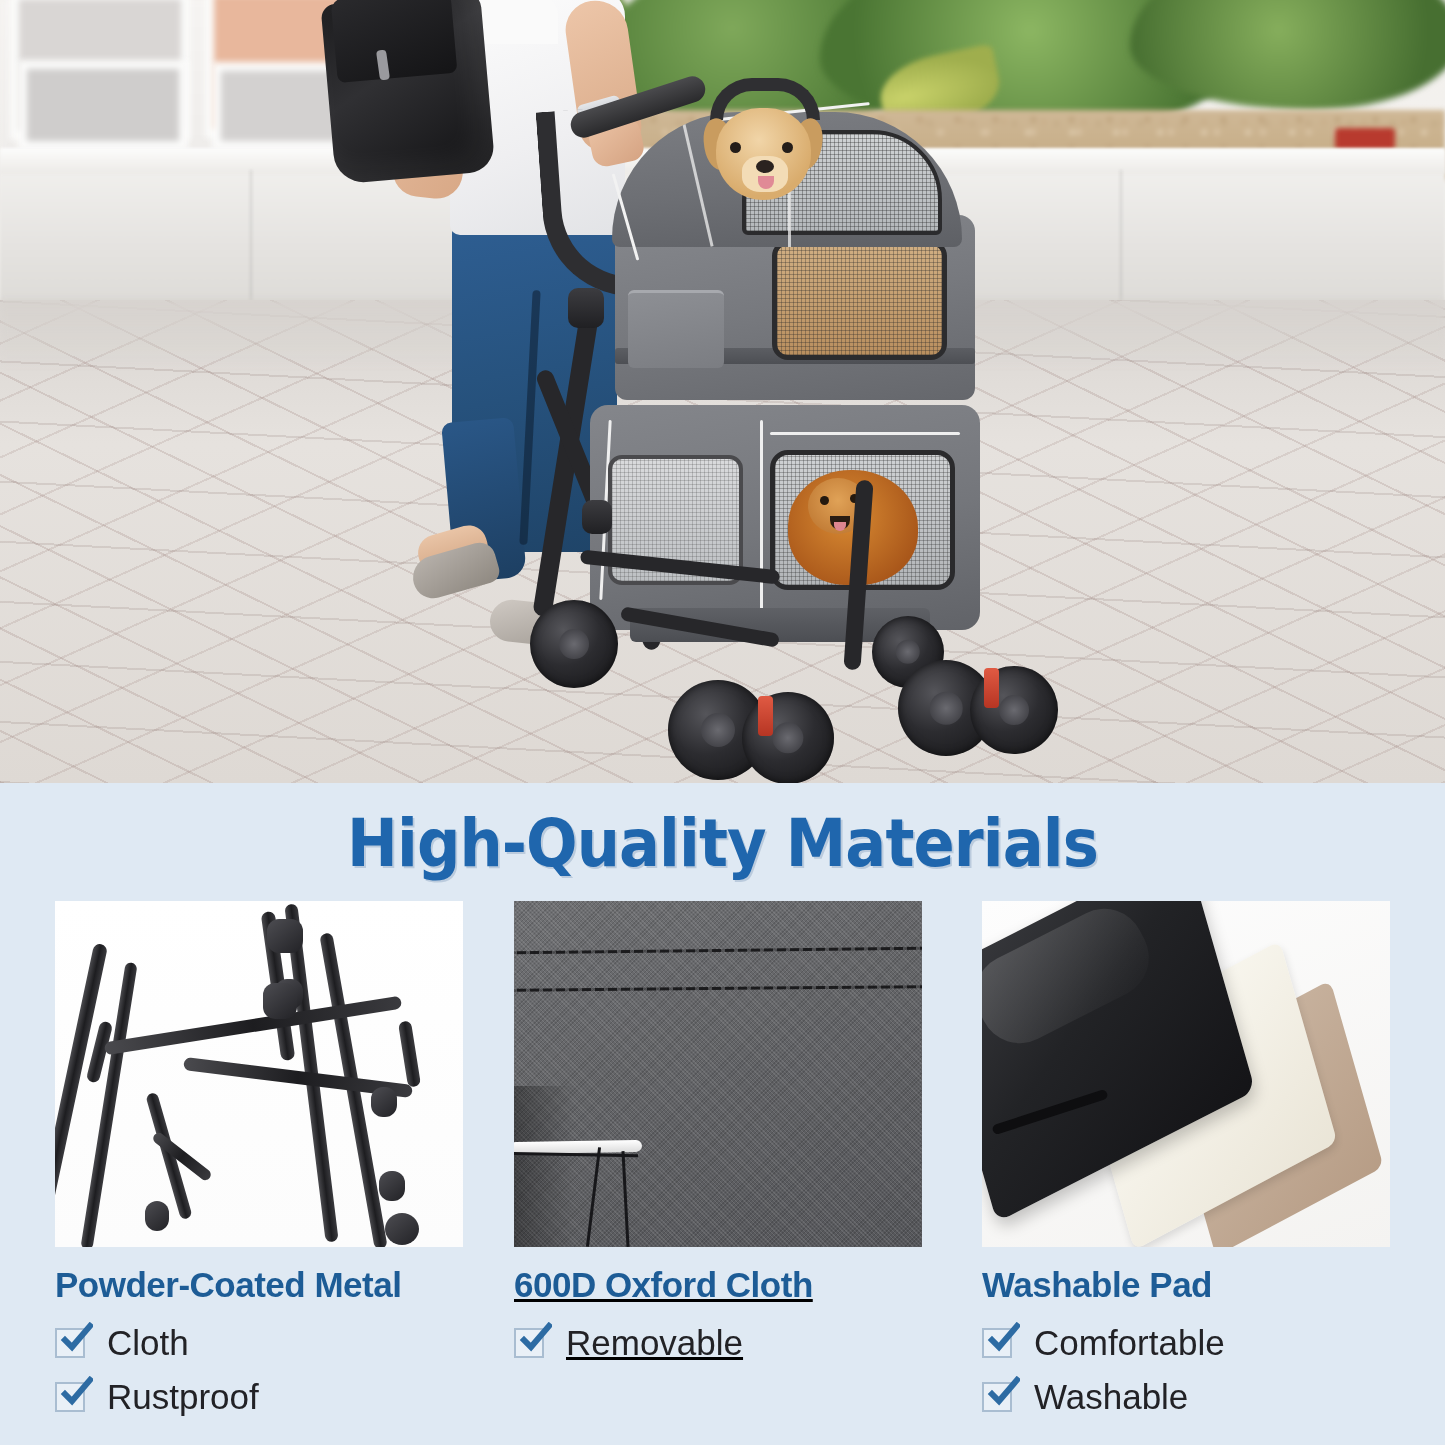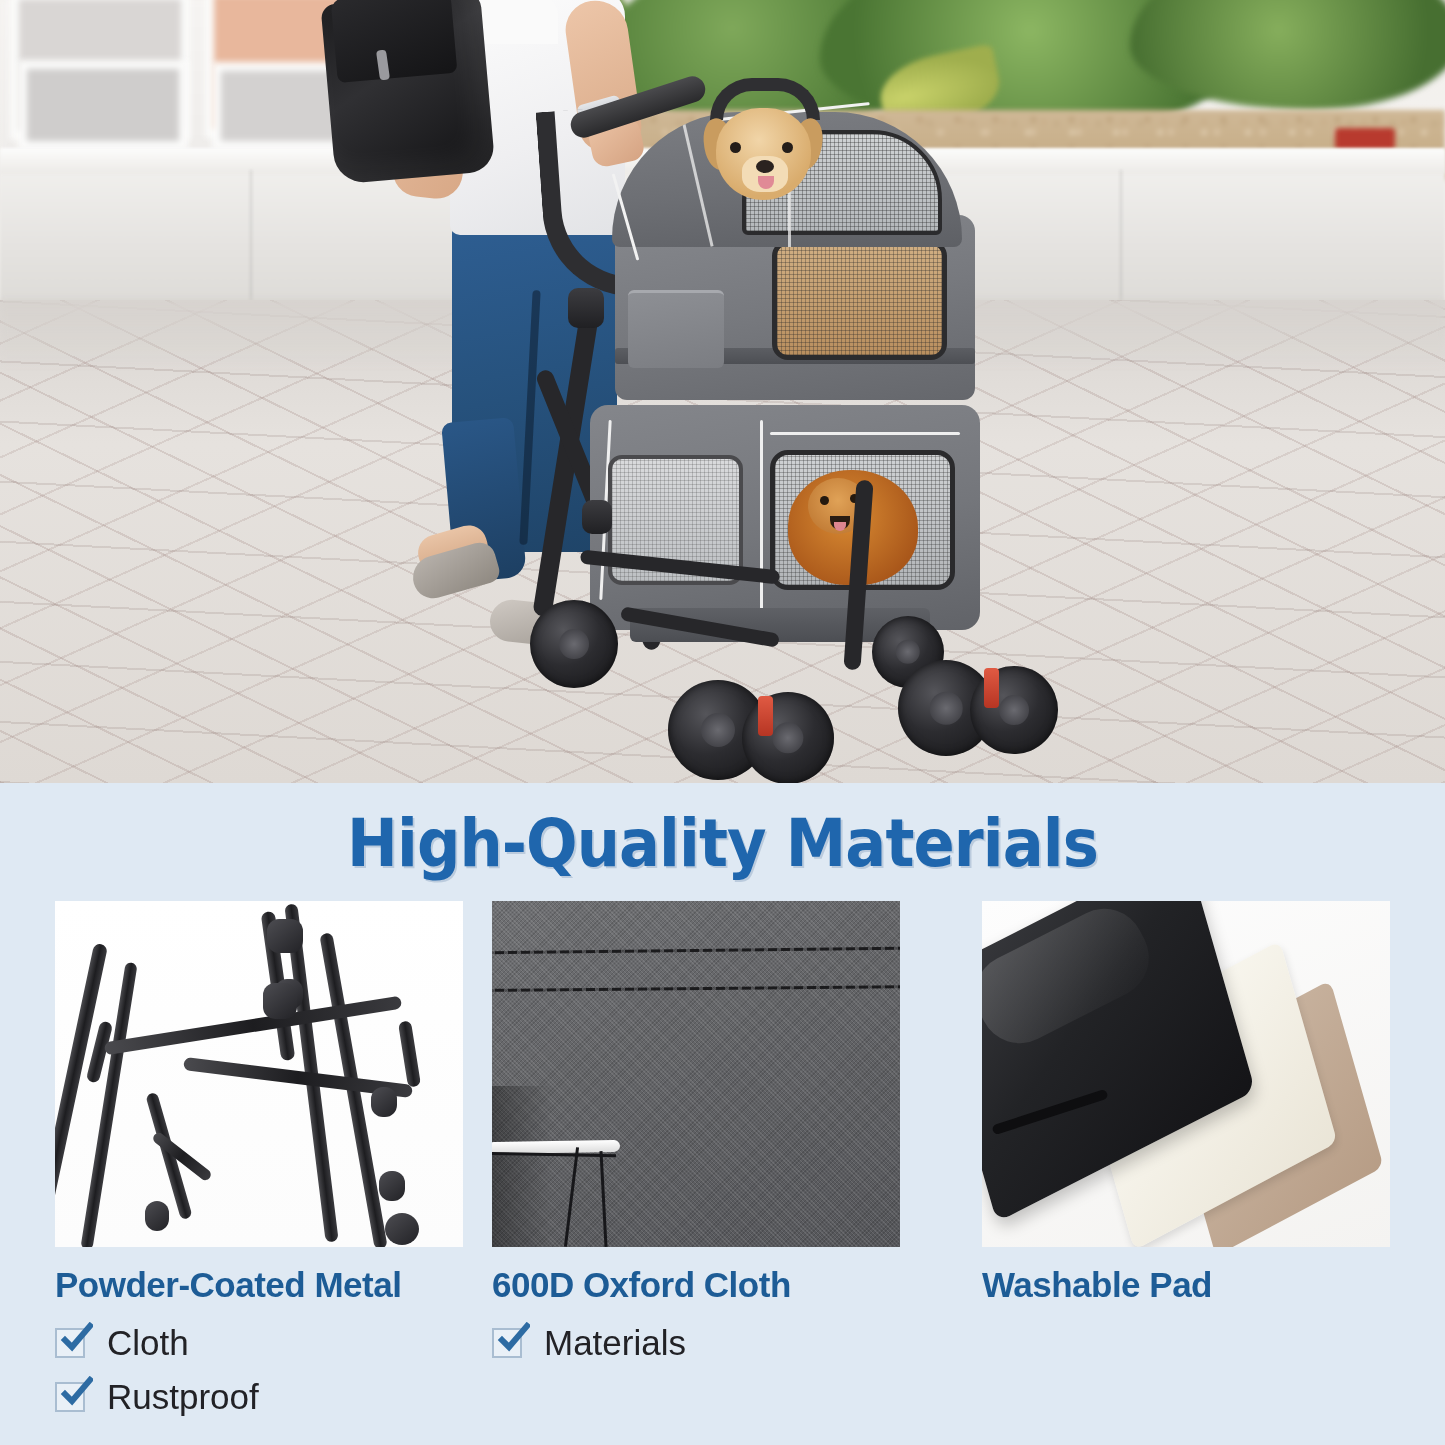--- a/index.html
+++ b/index.html
@@ -347,21 +347,21 @@
     color:#1f66ad;
     text-shadow:2px 2px 0 rgba(120,150,180,.35);
     transform:scaleX(.92);
   }
 
   .cards {
     position:absolute; left:0; top:118px; width:1397px; height:520px;
   }
   .card { position:absolute; top:0; width:408px; }
   .card.c1 { left:55px; }
-  .card.c2 { left:492px; }
+  .card.c2 { left:514px;text-decoration:underline; }
   .card.c3 { left:982px; }
 
   .photo {
     position:relative; width:408px; height:346px; overflow:hidden;
     background:#fff;
   }
 
   
   .ph-white { position:absolute; inset:0; background:linear-gradient(#ffffff,#fcfcfc); }
   .bar { position:absolute; background:linear-gradient(90deg,#4a4a4e,#1d1d20,#3a3a3e); border-radius:7px; }
@@ -633,33 +633,51 @@
           <div class="thread t2"></div>
         </div>
         <div class="card-title">600D Oxford Cloth</div>
         <div class="feat-list">
           <div class="feat">
             <span class="chk">
               <svg viewBox="0 0 34 34">
                   <path d="M6 18 L13 25 L31 4" fill="none" stroke="#2d6ba3" stroke-width="6" stroke-linecap="square"></path>
                 </svg>
             </span>
-            <span class="feat-label">Materials</span>
+            <span class="feat-label">Removable</span>
           </div>
         </div>
       </div>
 
       <div class="card c3">
         <div class="photo">
           <div class="ph-pad"></div>
           <div class="pad-tan"></div>
           <div class="pad-foam"></div>
           <div class="pad-cover"></div>
           <div class="pad-sheen"></div>
           <div class="pad-fold"></div>
         </div>
         <div class="card-title">Washable Pad</div>
+        <div class="feat-list">
+          <div class="feat">
+            <span class="chk">
+              <svg viewBox="0 0 34 34">
+                  <path d="M6 18 L13 25 L31 4" fill="none" stroke="#2d6ba3" stroke-width="6" stroke-linecap="square"></path>
+                </svg>
+            </span>
+            <span class="feat-label">Comfortable</span>
+          </div>
+          <div class="feat">
+            <span class="chk">
+              <svg viewBox="0 0 34 34">
+                  <path d="M6 18 L13 25 L31 4" fill="none" stroke="#2d6ba3" stroke-width="6" stroke-linecap="square"></path>
+                </svg>
+            </span>
+            <span class="feat-label">Washable</span>
+          </div>
+        </div>
       </div>
 
     </div>
   </div>
 
 </div>
 
 </body></html>

